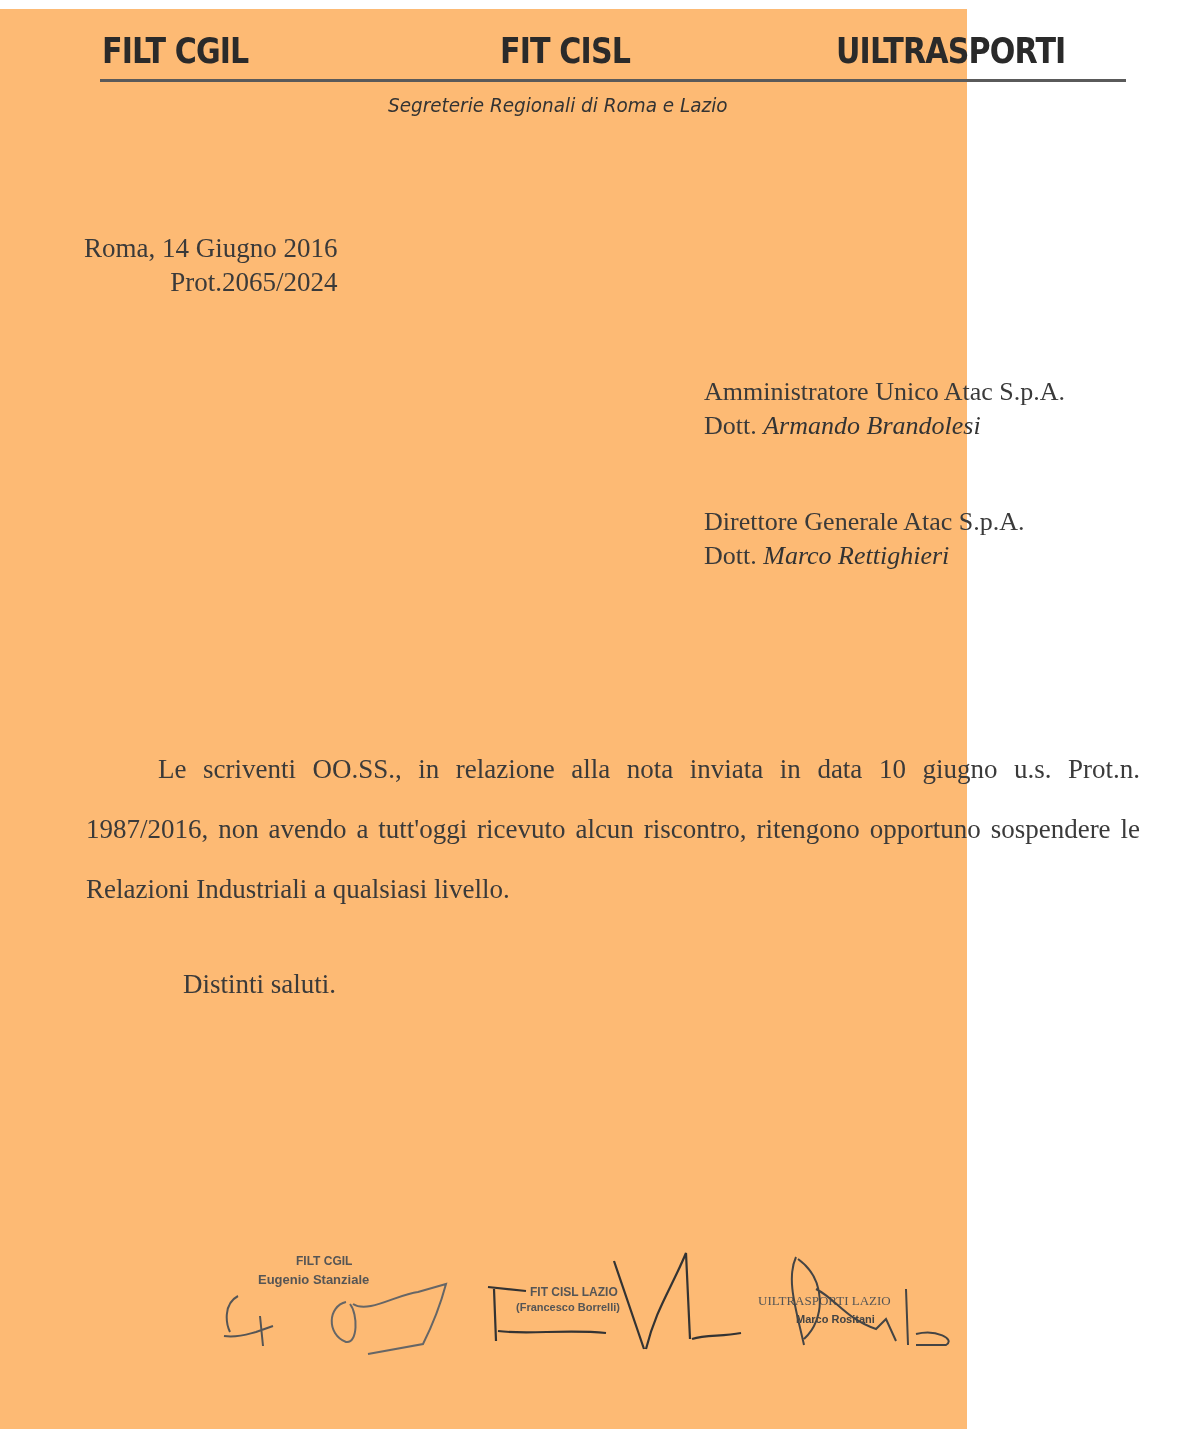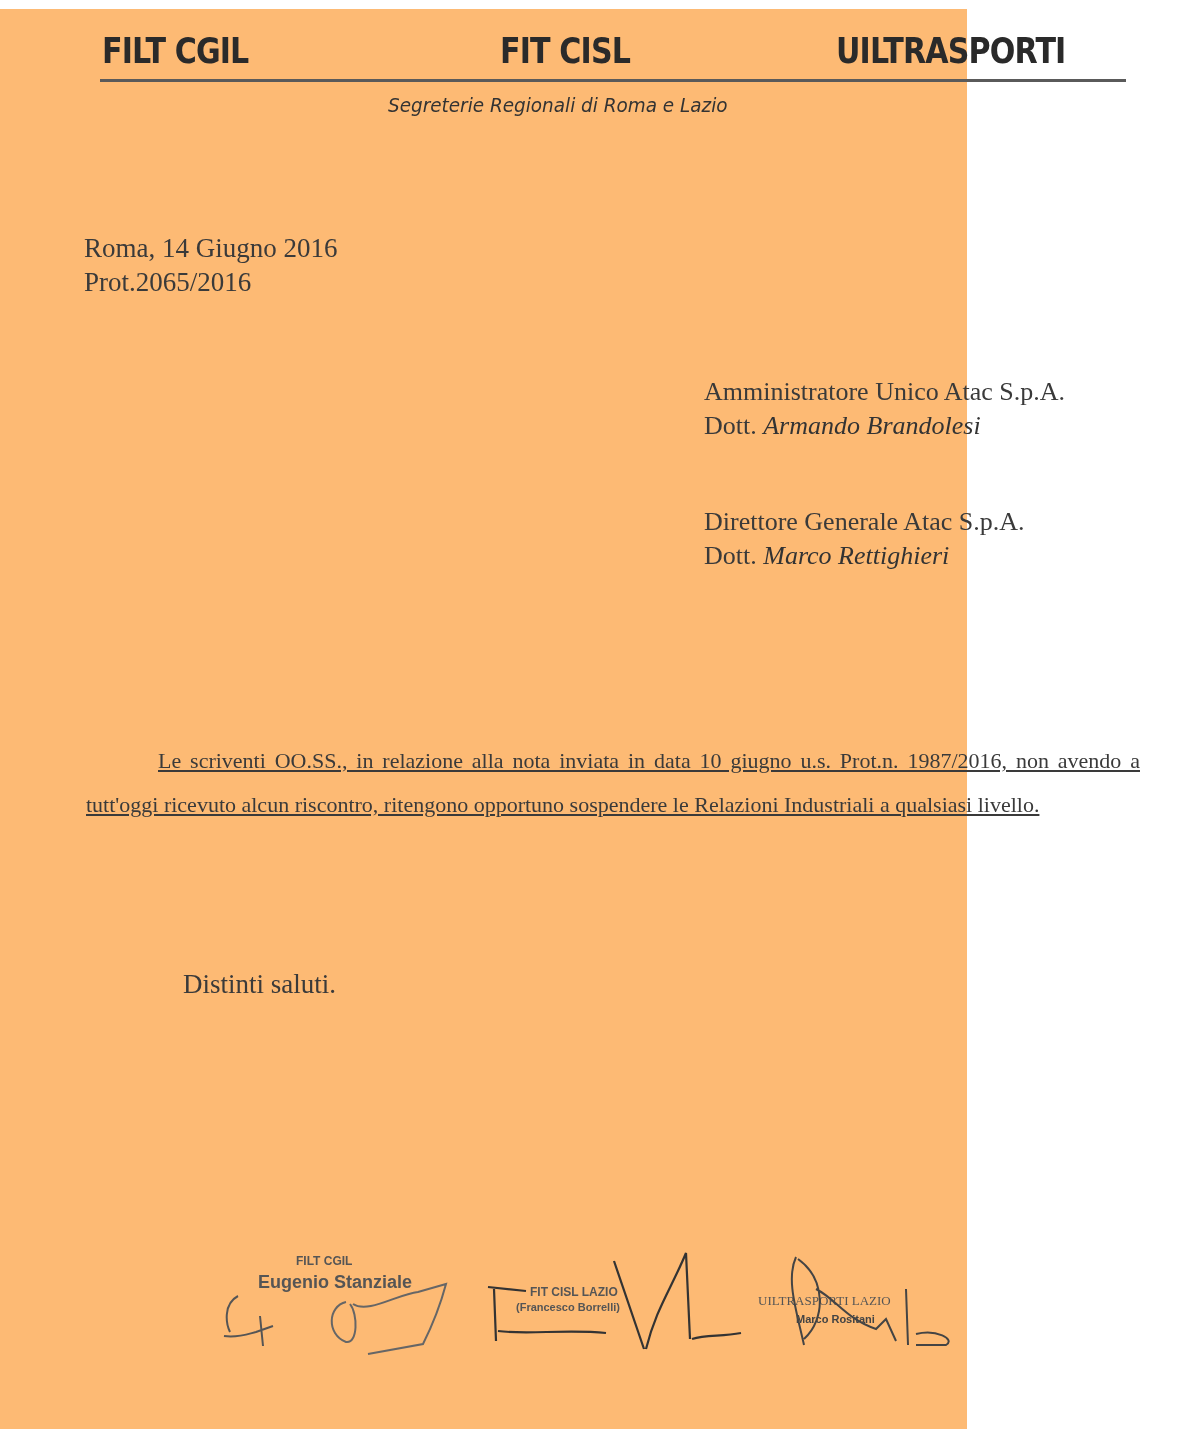--- a/index.html
+++ b/index.html
@@ -6,51 +6,51 @@
   body { width:1200px; height:1429px; position:relative; overflow:hidden; color:#3a3a3a; }
   .page { position:absolute; left:0; top:9px; width:967px; height:1429px; background:#fdba74; }
   .hdr { position:absolute; left:100px; top:22px; width:1026px; height:50px; }
   .hdr span { position:absolute; top:0; font-family:"DejaVu Sans", sans-serif; font-weight:bold; font-size:35px; color:#2a2a2a; letter-spacing:-1px; transform:scaleX(0.86); transform-origin:left top; white-space:nowrap; }
   .hdr .org1 { left:2px; }
   .hdr .org2 { left:400px; }
   .hdr .org3 { left:736px; }
   .hdr-line { position:absolute; left:100px; top:70px; width:1026px; height:3px; background:#5a5a5a; }
   .subtitle { position:absolute; left:388px; top:84px; font-family:"DejaVu Sans", sans-serif; font-style:italic; font-size:20px; color:#333; transform:scaleX(0.92); transform-origin:left top; white-space:nowrap; }
   .serif { font-family:"Liberation Serif", serif; }
-  .date { position:absolute; left:84px; top:222px; font-size:27px; line-height:34px; color:#3a3a3a; }
+  .date { position:absolute; left:84px; top:222px; font-size:27px; line-height:34px; color:#3a3a3a;text-align:right; }
   .recip { position:absolute; left:704px; font-size:26px; line-height:34px; color:#3a3a3a; white-space:nowrap; }
   .recip1 { top:366px; }
   .recip2 { top:496px; }
   .recip i { color:#333; }
-  .body { position:absolute; left:86px; top:730px; width:1054px; font-size:22px; line-height:44px; text-align:justify; color:#3a3a3a;text-decoration:underline; }
+  .body { position:absolute; left:86px; top:730px; width:1054px; font-size:27px; line-height:60px; text-align:justify; color:#3a3a3a; }
   .body p { margin:0; text-indent:72px; }
   .closing { position:absolute; left:158px; top:960px; font-size:27px; color:#3a3a3a;margin-left:25px; }
   .sig { position:absolute; }
   .sig1 { left:218px; top:1245px; width:240px; height:110px; }
   .sig2 { left:486px; top:1240px; width:260px; height:110px; }
   .sig3 { left:756px; top:1240px; width:240px; height:110px; }
-  .sig-lbl { position:absolute; font-family:"Liberation Sans", sans-serif; font-size:18px; color:#555; white-space:nowrap; font-weight:bold; }
+  .sig-lbl { position:absolute; font-family:"Liberation Sans", sans-serif; font-size:13px; color:#555; white-space:nowrap; font-weight:bold; }
   .sig svg { position:absolute; left:0; top:0; }
 </style>
 </head>
 <body>
 
 <div class="page">
 
   <div class="hdr">
     <span class="org1">FILT CGIL</span>
     <span class="org2">FIT CISL</span>
     <span class="org3">UILTRASPORTI</span>
   </div>
   <div class="hdr-line"></div>
   <div class="subtitle">Segreterie Regionali di Roma e Lazio</div>
 
   <div class="date serif">
     <div>Roma, 14 Giugno 2016</div>
-    <div>Prot.2065/2016</div>
+    <div>Prot.2065/2024</div>
   </div>
 
   <div class="recip recip1 serif">
     <div>Amministratore Unico Atac S.p.A.</div>
     <div><span>Dott.</span> <i>Armando Brandolesi</i></div>
   </div>
 
   <div class="recip recip2 serif">
     <div>Direttore Generale Atac S.p.A.</div>
     <div><span>Dott.</span> <i>Marco Rettighieri</i></div>

